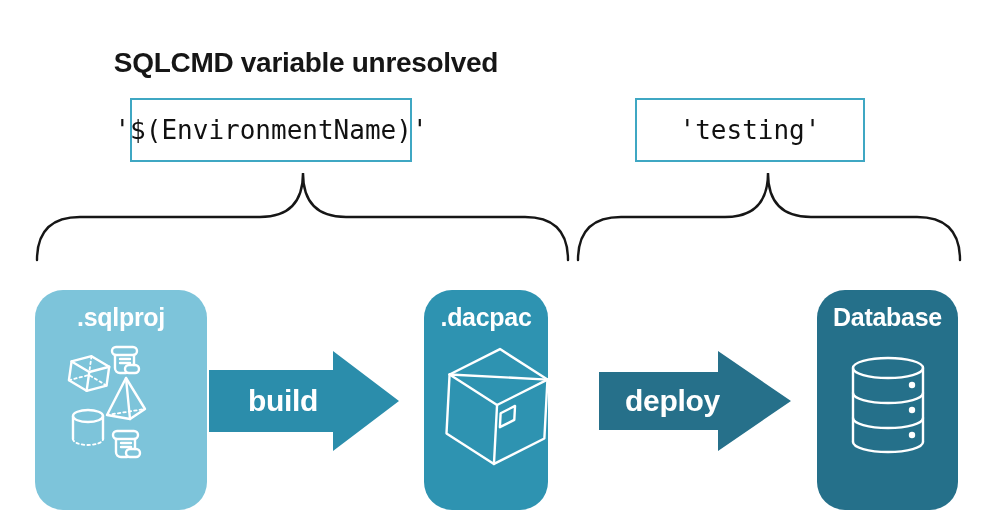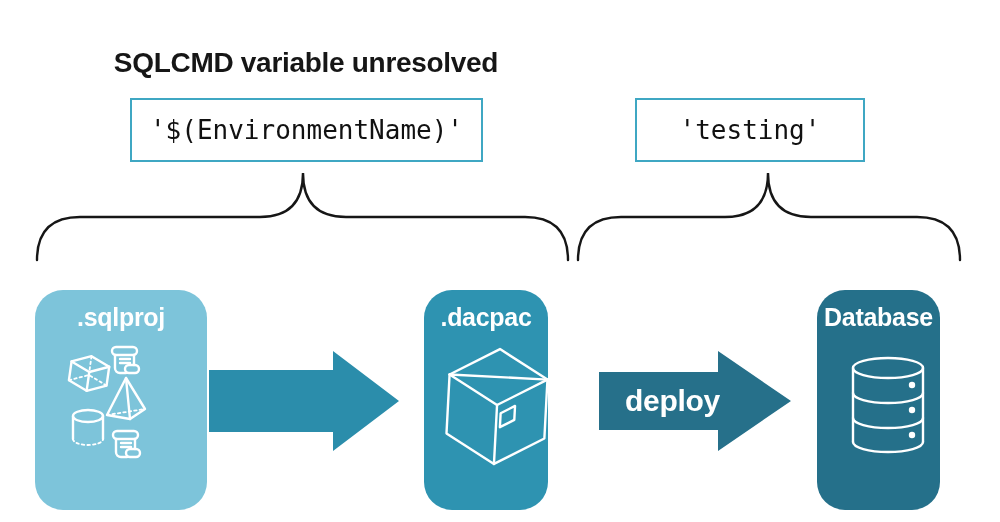--- a/index.html
+++ b/index.html
@@ -9,30 +9,30 @@
   }
   html,body{margin:0;padding:0;background:#fff;}
   .canvas{position:relative;width:1000px;height:522px;background:#fff;overflow:hidden;
           font-family:"Liberation Sans",sans-serif;margin-top:20px;}
   .heading{position:absolute;top:27px;width:400px;text-align:center;
            font-size:28px;font-weight:700;letter-spacing:-0.3px;color:var(--ink,#161616);}
   .heading-left{left:106px;}
   .heading-right{left:565px;}
   .codebox{position:absolute;top:78px;height:64px;border:2.5px solid var(--code-border,#3FA7C3);
            background:#fff;display:flex;align-items:center;justify-content:center;box-sizing:border-box;}
-  .codebox-left{left:130px;width:353px;}
+  .codebox-left{left:130px;width:282px;}
   .codebox-right{left:635px;width:230px;}
   .codebox code{font-family:"DejaVu Sans Mono","Liberation Mono",monospace;
                 font-size:26px;color:#111;white-space:pre;}
   .layer{position:absolute;left:0;top:0;}
   .brace{fill:none;stroke:var(--ink,#161616);stroke-width:2.4;stroke-linecap:round;}
   .card{position:absolute;top:270px;height:220px;border-radius:28px;}
   .card-sqlproj{left:35px;width:172px;background:var(--card-sqlproj,#7DC4DA);}
   .card-dacpac{left:424px;width:124px;background:var(--card-dacpac,#2E93B1);}
-  .card-database{left:817px;width:123px;background:var(--card-database,#25708A);}
+  .card-database{left:817px;width:141px;background:var(--card-database,#25708A);}
   .card-label{margin-top:13px;text-align:center;font-size:25px;font-weight:700;
               color:var(--label-text,#fff);letter-spacing:-0.3px;}
   .icon{position:absolute;}
   .icon-sqlproj{left:16px;top:52px;width:104px;height:120px;}
   .icon-dacpac{left:20px;top:56px;width:106px;height:122px;}
   .icon-database{left:32px;top:64px;width:78px;height:100px;}
   .wire{fill:none;stroke:#fff;stroke-width:2.4;stroke-linejoin:round;stroke-linecap:round;}
   .wire .dash{stroke-dasharray:2.5 3;stroke-width:1.8;}
   .wire .dot{fill:#fff;stroke:none;}
   .arrow{position:absolute;top:331px;height:100px;}
@@ -101,20 +101,21 @@
           <line x1="69" y1="21" x2="79" y2="21"></line>
         </g>
       </g>
     </svg>
   </div>
 
   <div class="arrow arrow-build">
     <svg viewBox="0 0 190 100" preserveAspectRatio="none">
       <polygon points="0,19 124,19 124,0 190,50 124,100 124,81 0,81"></polygon>
     </svg>
+    <span class="arrow-label">build</span>
   </div>
 
   <div class="card card-dacpac">
     <div class="card-label">.dacpac</div>
     <svg class="icon icon-dacpac" viewBox="0 0 106 122">
       <g class="wire" transform="rotate(3 53 60)">
         <path d="M53,3 L102,31 L53,59 L4,31 Z"></path>
         <path d="M4,31 L4,90 L53,118 L53,59"></path>
         <path d="M102,31 L102,90 L53,118"></path>
         <path d="M4,31 L102,31"></path>

